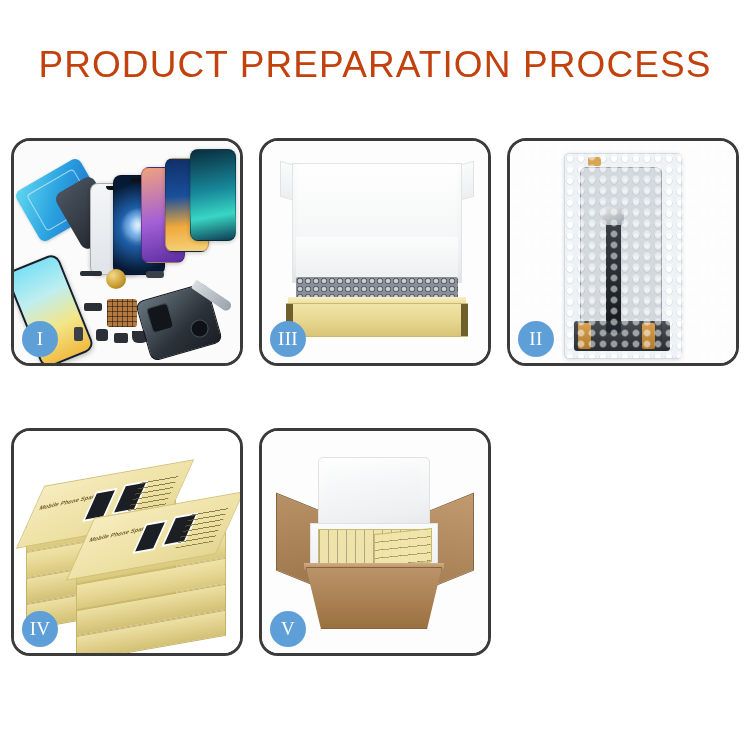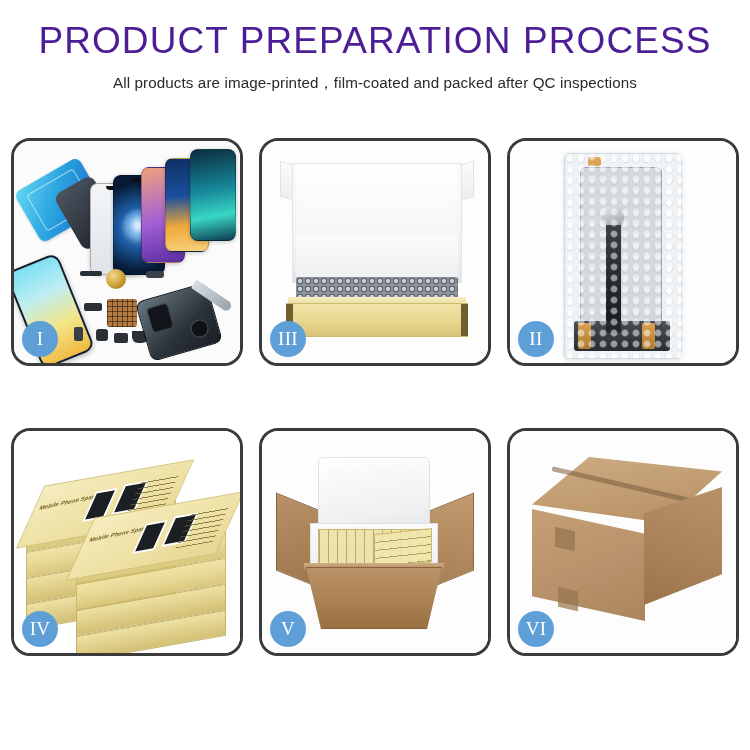--- a/index.html
+++ b/index.html
@@ -10,25 +10,25 @@
     background: #ffffff;
     font-family: "Liberation Sans", sans-serif;
     overflow: hidden;
   }
 
   #page { position: relative; width: 750px; height: 750px; background: #ffffff; }
 
   
   .header { position: absolute; top: 0; left: 0; width: 750px; text-align: center; }
   .title {
-    margin-top: 20px;
+    margin-top: 44px;
     font-size: 37px;
     letter-spacing: 1.1px;
     font-weight: 500;
-    color: #4c1d95;
+    color: #c2410c;
     font-family: "Liberation Sans", sans-serif;
     white-space: nowrap;
   }
   .subtitle {
     margin-top: 11px;
     font-size: 15.2px;
     color: #2a2a2a;
     font-weight: 400;
     letter-spacing: .1px;
     white-space: nowrap;
@@ -371,21 +371,20 @@
     background: rgba(150,118,78,.72); transform: skewY(12deg);
   }
 </style>
 </head>
 <body>
 
 <div id="page">
 
   <div class="header">
     <div class="title">PRODUCT PREPARATION PROCESS</div>
-    <div class="subtitle">All products are image-printed，film-coated and packed after QC inspections</div>
   </div>
 
   <div class="grid">
 
     <div class="panel">
       <div class="panel-inner p1">
         <div class="film"></div>
         <div class="blkphone"></div>
         <div class="scr scr1">
             <div class="notch"></div>
@@ -479,26 +478,15 @@
         <div class="foamlid"></div>
         <div class="foambody"></div>
         <div class="inner"></div>
         <div class="inner2"></div>
         <div class="rim"></div>
         <div class="front"></div>
       </div>
       <div class="badge">V</div>
     </div>
 
-    <div class="panel">
-      <div class="panel-inner p6">
-        <div class="cartonTop"></div>
-        <div class="seam"></div>
-        <div class="faceL"></div>
-        <div class="faceR"></div>
-        <div class="tapeA"></div>
-        <div class="tapeB"></div>
-      </div>
-      <div class="badge">VI</div>
-    </div>
 
   </div>
 </div>
 
 </body></html>

